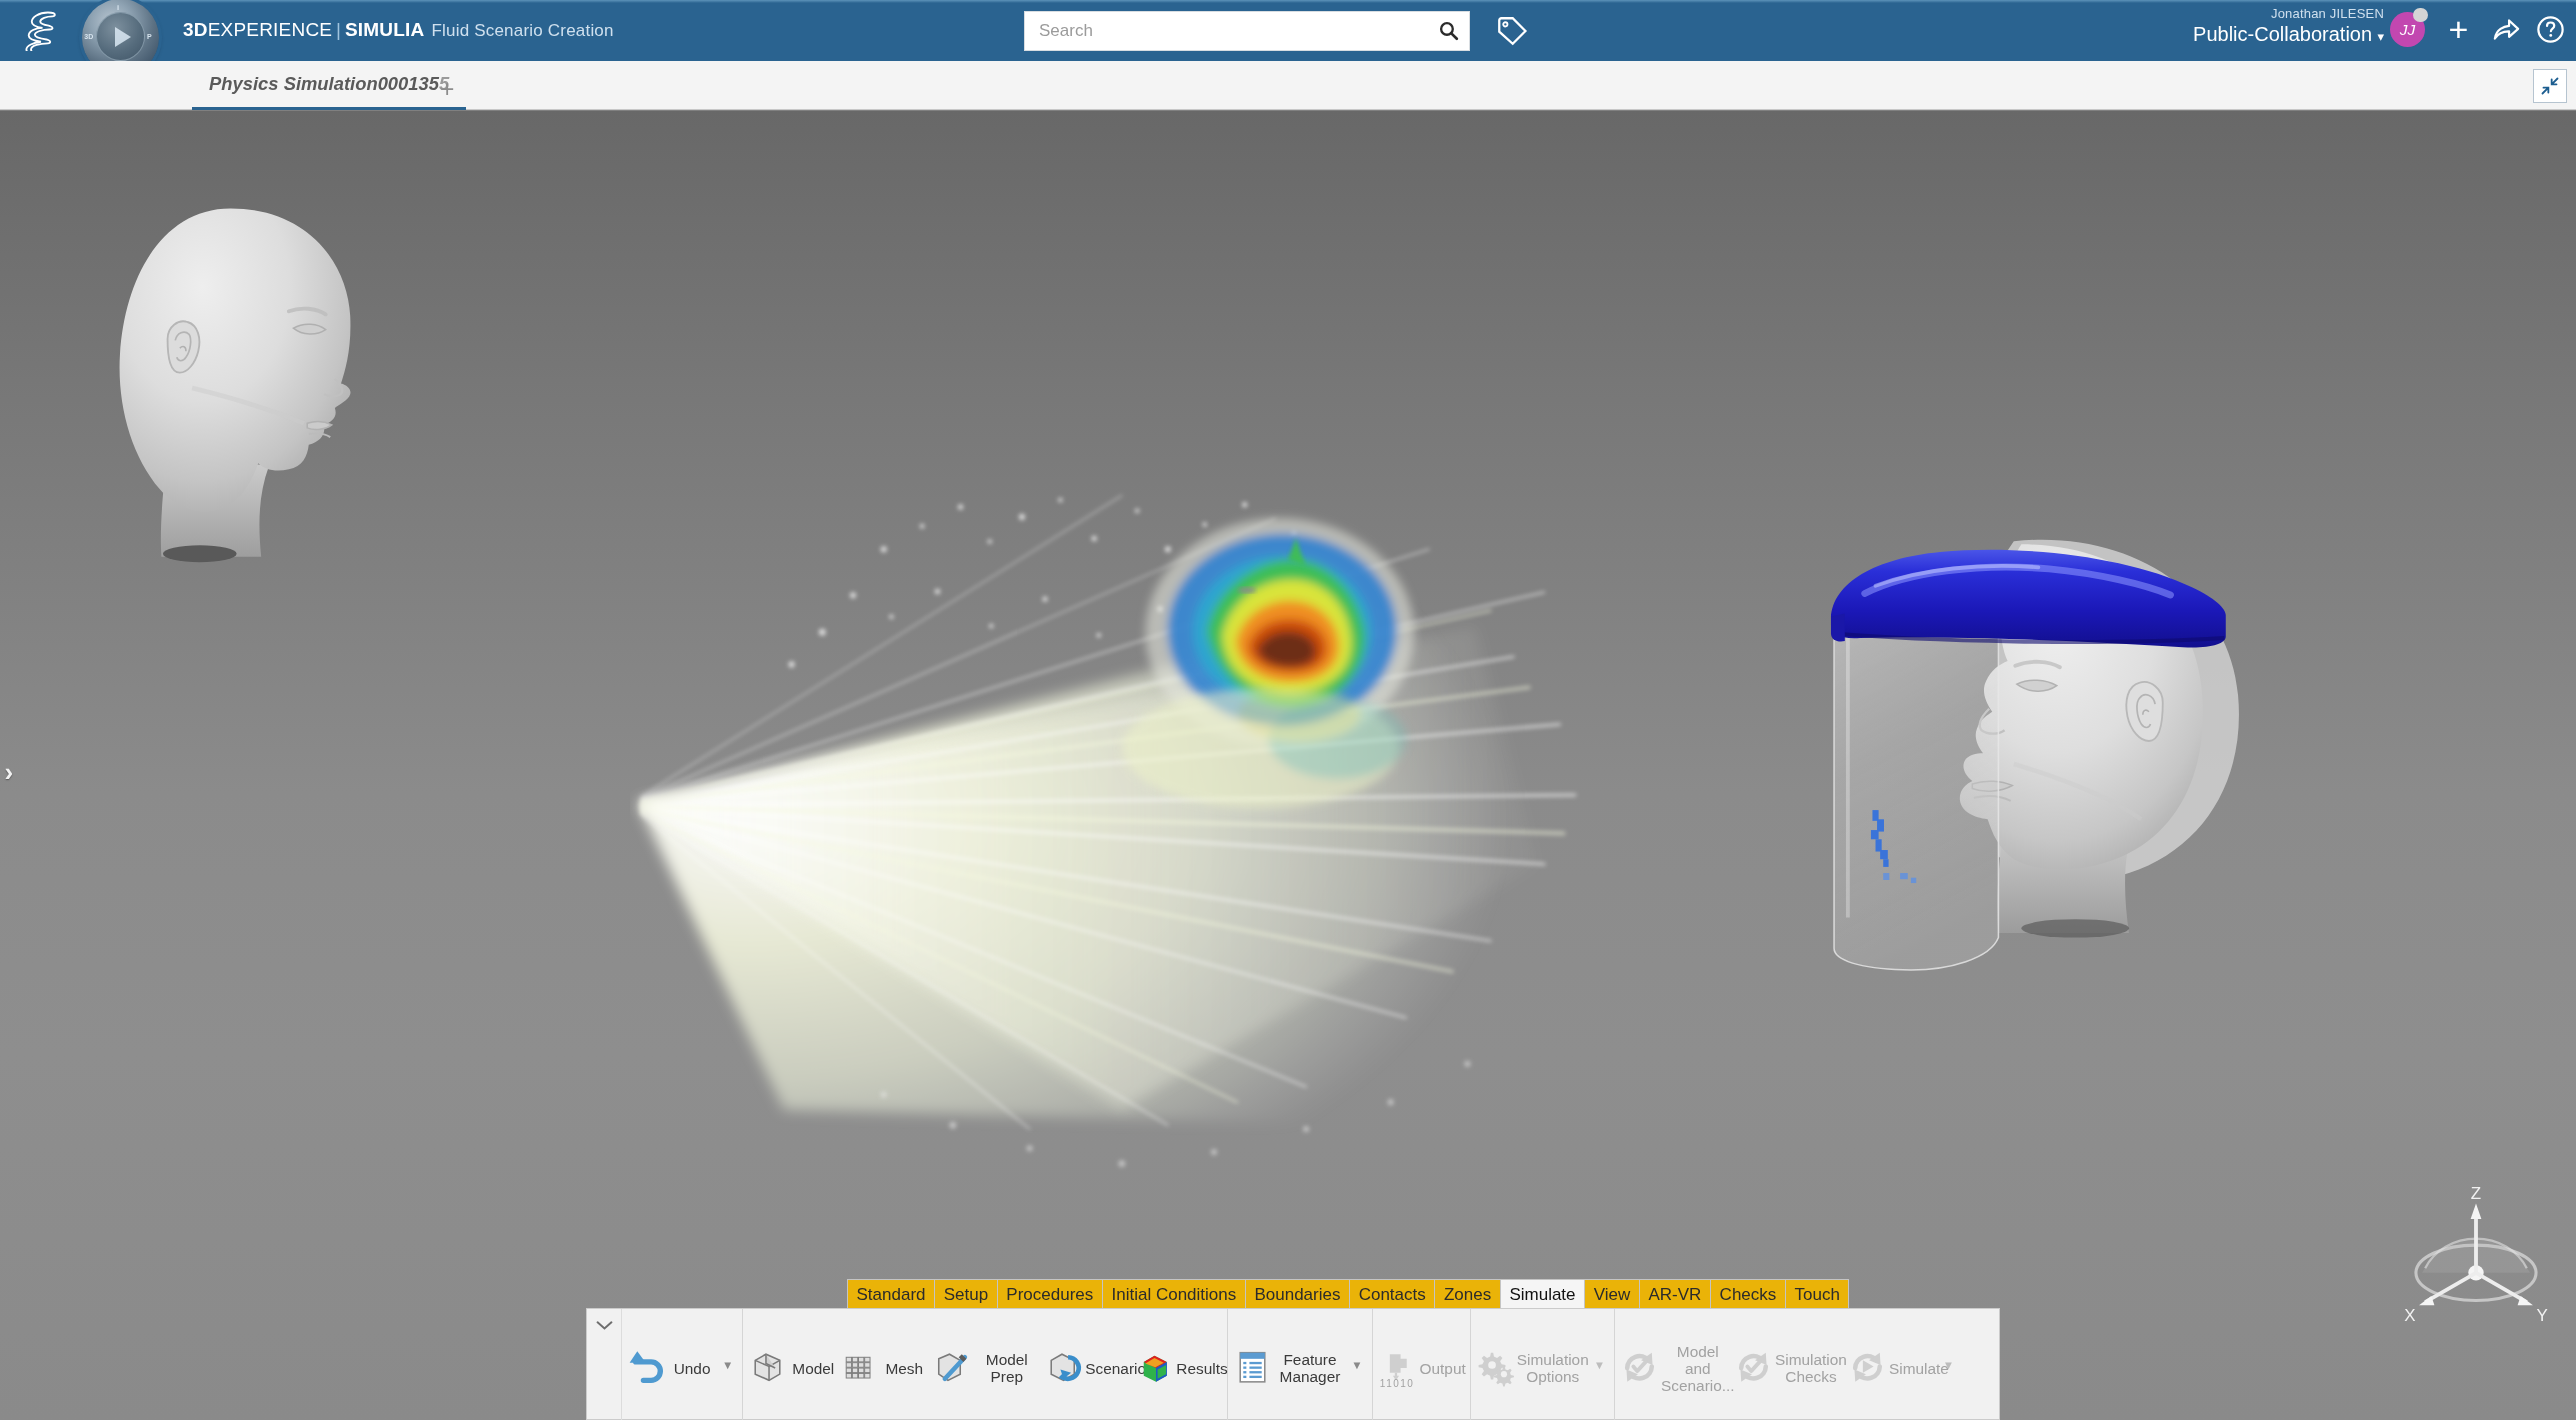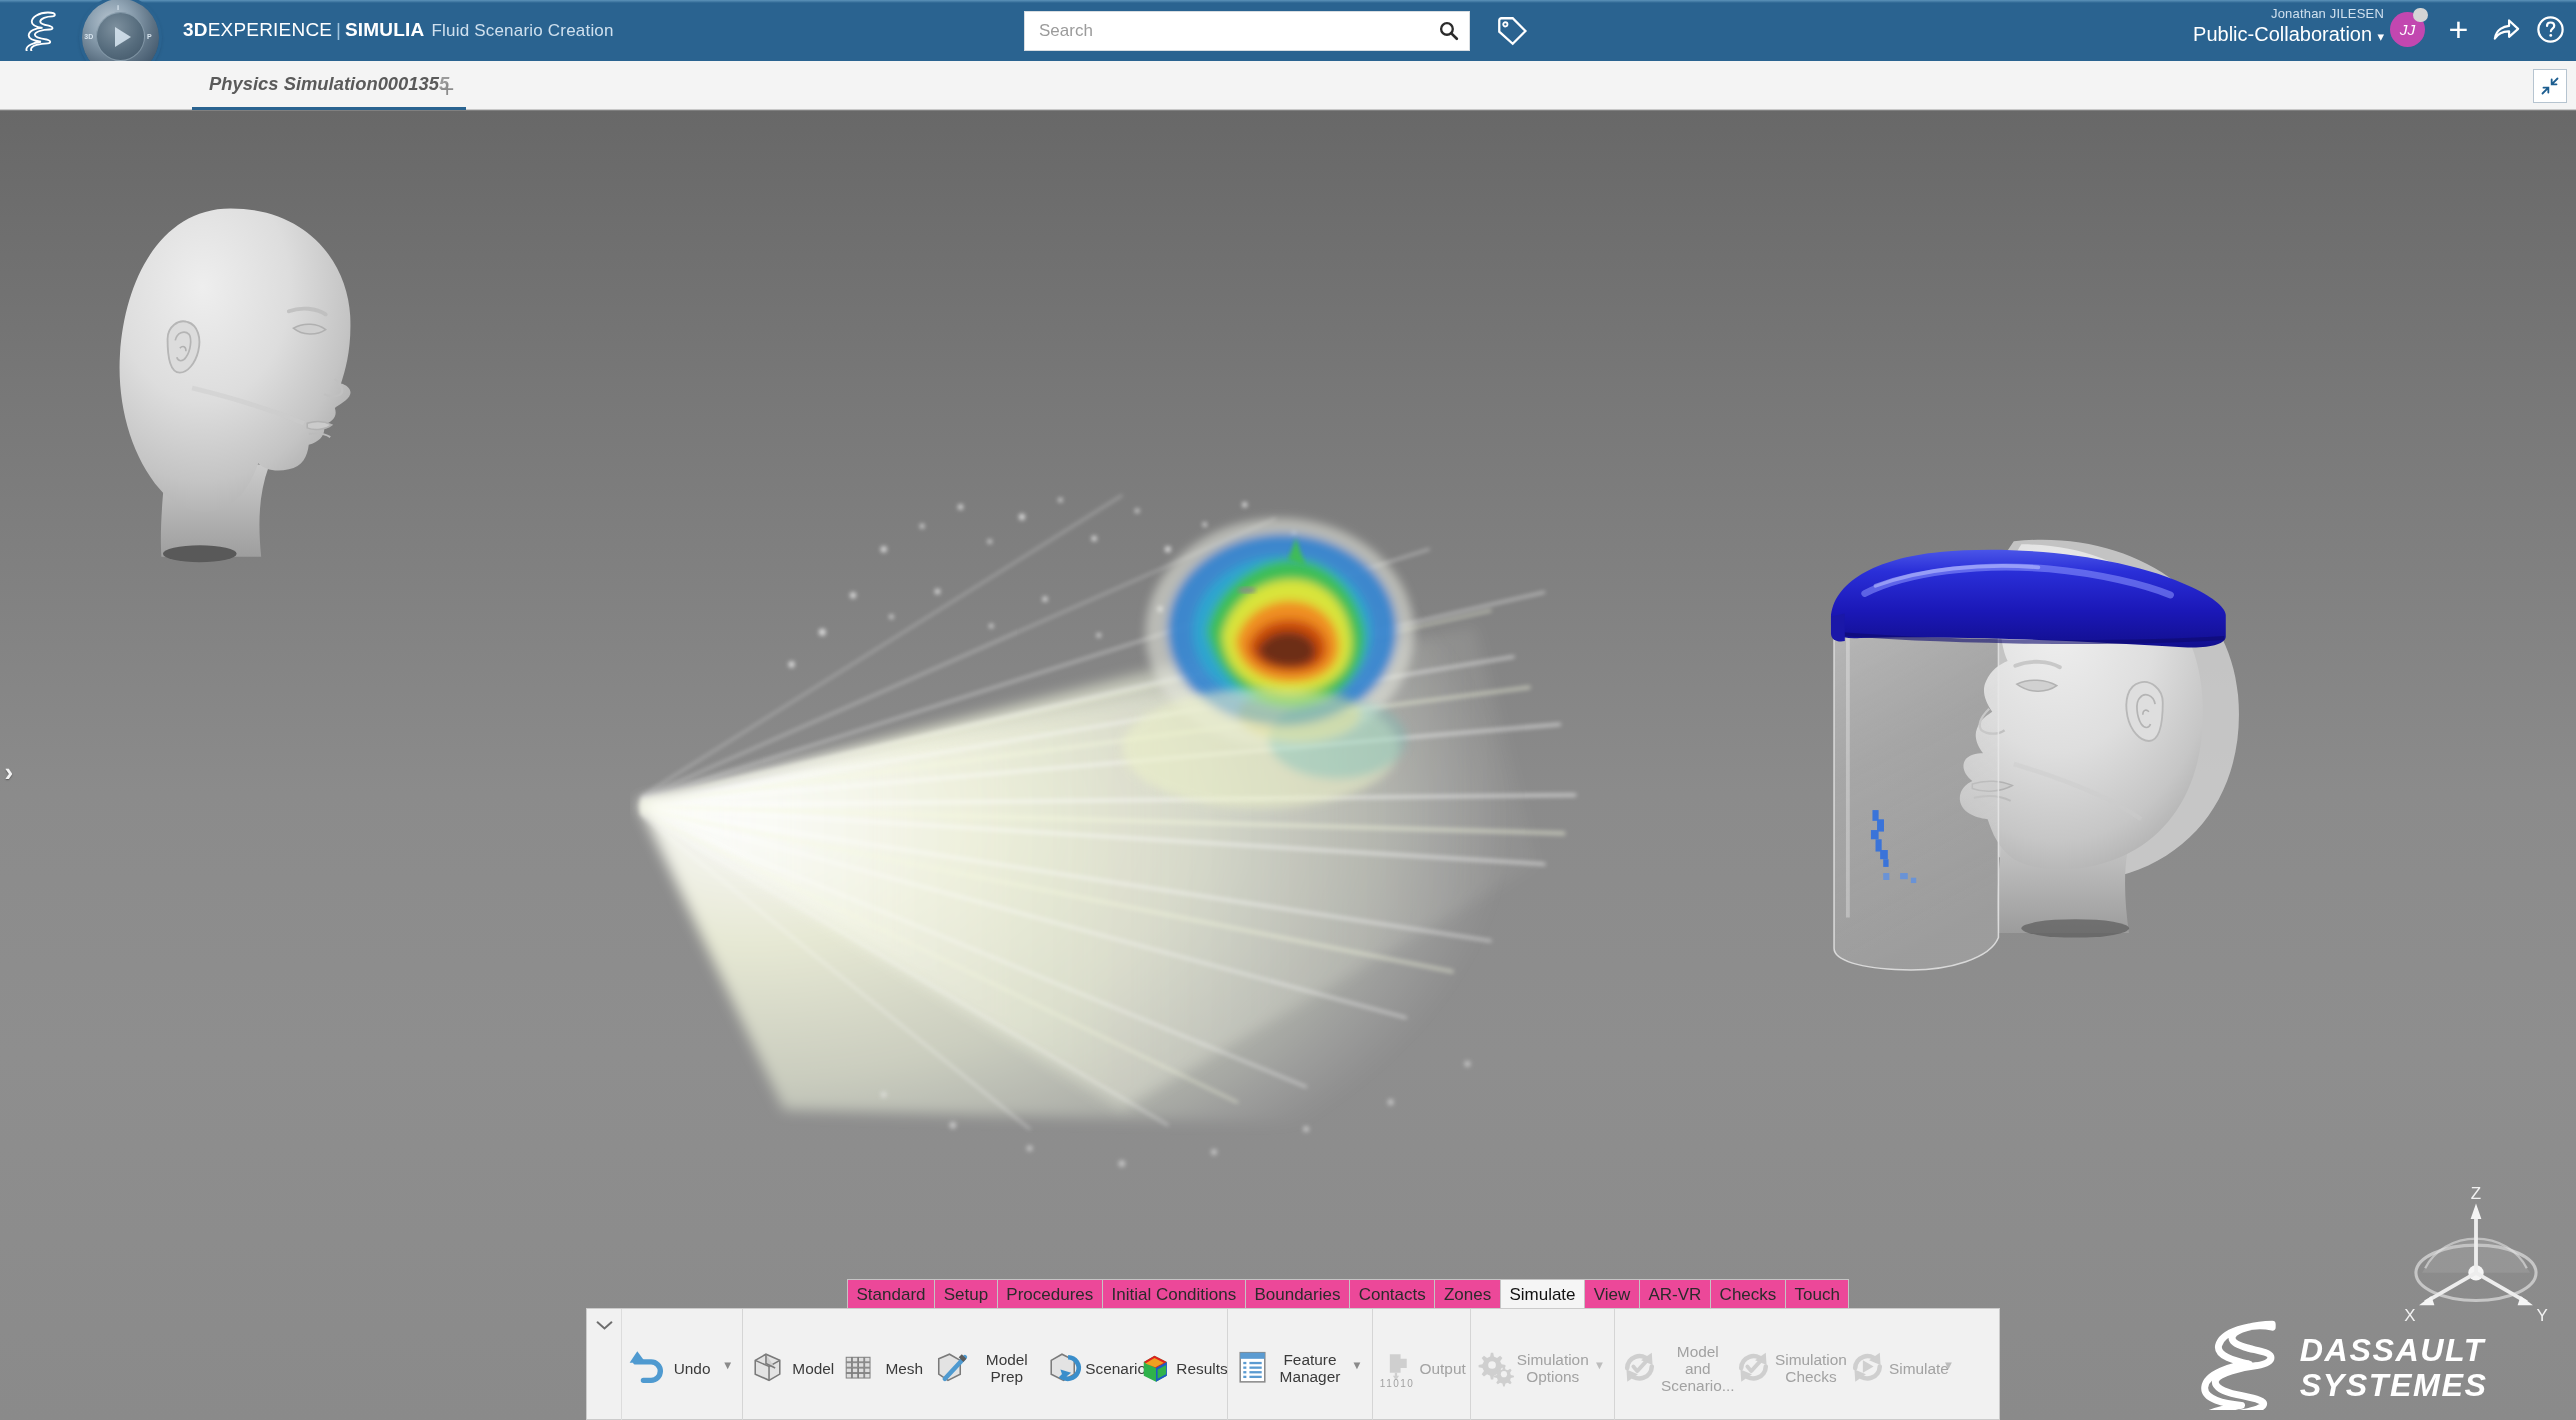--- a/index.html
+++ b/index.html
@@ -96,21 +96,21 @@
   .contour { position:absolute; left:1107px; top:384px; width:361px; height:330px;
     pointer-events:none; }
 
   .triad { position:absolute; right:23px; bottom:85px; width:154px; height:154px; cursor:pointer;}
   .ds-watermark { position:absolute; right:38px; bottom:10.8px; width:346px; height:92px; }
 
   
   .actionbar { position:absolute; left:586px; top:1279px; width:1414px; height:141px; z-index:30; }
   .ab-tabs { position:absolute; left:261px; top:0; height:31px; display:flex; }
   .ab-tab { height:31px; padding:0 8.5px; display:flex; align-items:center;
-    font-size:17px; color:#2b2b2b; background:#ec4899; border:0.8px solid #c4c4c4;
+    font-size:17px; color:#2b2b2b; background:#eab308; border:0.8px solid #c4c4c4;
     border-bottom:none; margin-right:-0.8px; cursor:pointer; white-space:nowrap;}
   .ab-tab.active { background:#f5f5f5; color:#111; }
   .ab-body { position:absolute; left:0; top:29px; width:1414px; height:112px;
     background:#f1f1f1; border:0.8px solid #cbcbcb; display:flex; align-items:flex-start; }
   .ab-collapse { width:35px; height:112px; display:flex; align-items:flex-start;
     justify-content:center; padding-top:10.8px; color:#666; font-size:14px; cursor:pointer;
     border-right:0.8px solid #dcdcdc;}
   .grp { display:flex; align-items:flex-start; height:112px;
     border-right:0.8px solid #d5d5d5; padding:0 3.1px; }
   .grp:last-child { border-right:none; }
@@ -489,35 +489,20 @@
       <line x1="100" y1="118" x2="34" y2="156" stroke="#ededed" stroke-width="5"></line>
       <polygon points="26,160 42,148 46,160" fill="#f5f5f5"></polygon>
       <line x1="100" y1="118" x2="166" y2="156" stroke="#ededed" stroke-width="5"></line>
       <polygon points="174,160 158,148 154,160" fill="#f5f5f5"></polygon>
       <text x="100" y="22" fill="#f2f2f2" font-size="22" font-family="Liberation Sans, sans-serif" text-anchor="middle">Z</text>
       <text x="14" y="180" fill="#f2f2f2" font-size="22" font-family="Liberation Sans, sans-serif" text-anchor="middle">X</text>
       <text x="186" y="180" fill="#f2f2f2" font-size="22" font-family="Liberation Sans, sans-serif" text-anchor="middle">Y</text>
     </svg>
   </div>
 
-  <div class="ds-watermark">
-    <svg width="346" height="92" viewBox="0 0 450 120">
-      <g fill="none" stroke="#ffffff" stroke-width="9" stroke-linecap="round" stroke-linejoin="round">
-        <path d="M104 12 C76 6 38 18 34 36 c-3 14 22 20 40 24 c-22 2-56 12-58 30
-                 c-2 16 26 22 48 24 c-24 4-58 12-58 24 c0 8 18 8 18 8
-                 c-6-6 2-14 18-18 c18-4 44-6 50-14 c5-7-16-10-34-14
-                 c-18-4-30-10-28-18 c2-10 36-18 54-20 c12-2 20-6 18-12
-                 c-2-6-22-8-34-12 c-12-4-18-8-16-14 c3-9 30-16 52-16 z"></path>
-      </g>
-      <g fill="#ffffff" font-family="Liberation Sans, sans-serif" font-style="italic" font-weight="bold" font-size="42" letter-spacing="2">
-        <text x="140" y="56">DASSAULT</text>
-        <text x="140" y="102">SYSTEMES</text>
-      </g>
-    </svg>
-  </div>
 </div>
 
 <div class="actionbar">
   <div class="ab-tabs" id="abTabs">
       <div class="ab-tab">Standard</div>
       <div class="ab-tab">Setup</div>
       <div class="ab-tab">Procedures</div>
       <div class="ab-tab">Initial Conditions</div>
       <div class="ab-tab">Boundaries</div>
       <div class="ab-tab">Contacts</div>

